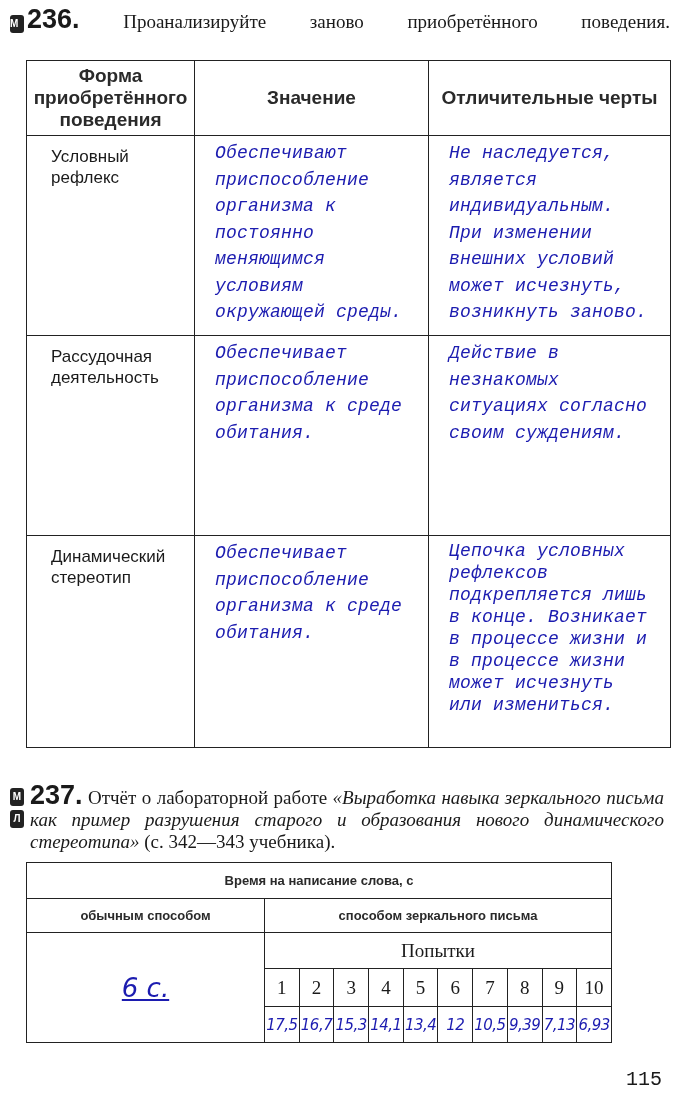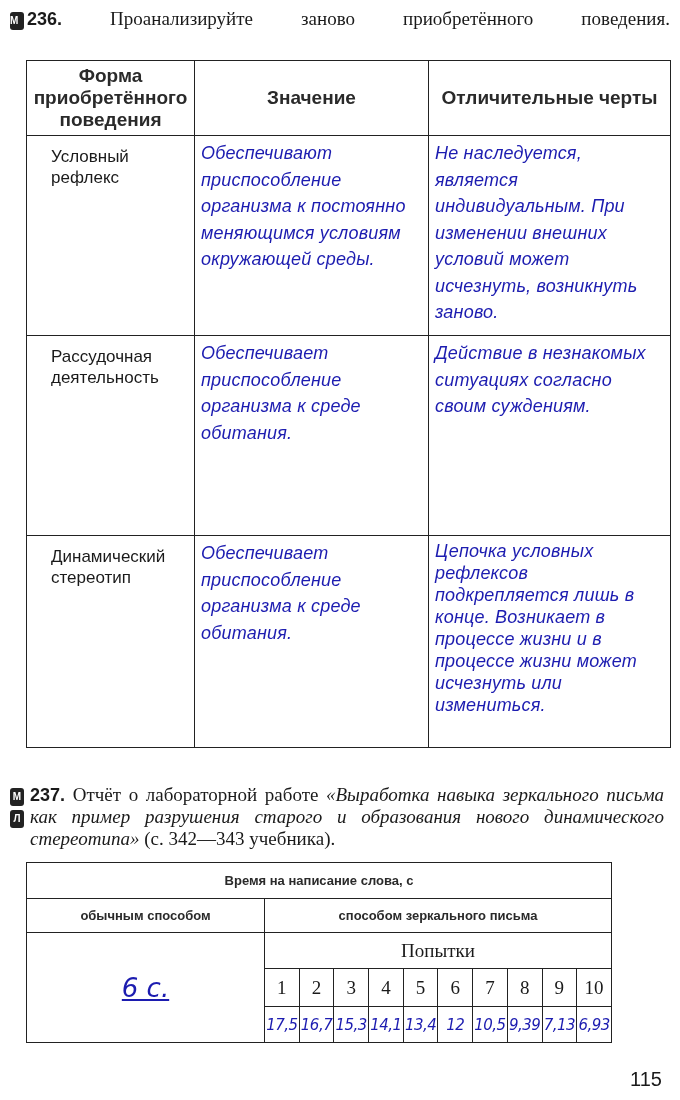--- a/index.html
+++ b/index.html
@@ -5,21 +5,21 @@
   html, body { margin: 0; padding: 0; }
   body {
     width: 680px; height: 1100px; overflow: hidden;
     background: #ffffff; position: relative;
     font-family: "DejaVu Serif", serif; color: #1a1a1a;
   }
   .task-head {
     position: absolute; left: 10px; width: 660px;
     font-family: "Liberation Serif", serif; font-size: 19px; line-height: 22px;
   }
-  .task-num { font-family: "Liberation Sans", sans-serif; font-weight: bold; font-size: 18px; }
+  .task-num { font-family: "Liberation Sans", sans-serif; font-weight: bold; font-size: 27px; }
   .badge {
     display: inline-block; width: 14px; height: 18px; background: #222; color: #fff;
     font-family: "Liberation Sans", sans-serif; font-size: 10px; font-weight: bold; text-align: center;
     line-height: 18px; border-radius: 3px; margin-right: 3px; vertical-align: 1px;
   }
   .badge-stack { position: absolute; left: 10px; top: 788px; }
   .badge-stack .badge { display: block; margin-bottom: 4px; }
   .justify { text-align: justify; text-align-last: justify; }
   .it { font-style: italic; }
 
@@ -27,36 +27,36 @@
     position: absolute; left: 26px; top: 60px; width: 644px; height: 686px;
     border-collapse: collapse; table-layout: fixed;
   }
   table.t236 th, table.t236 td { border: 1.5px solid #222; vertical-align: top; }
   table.t236 th {
     font-family: "Liberation Sans", sans-serif; font-weight: bold; font-size: 19px;
     color: #2a2a2a; vertical-align: middle; text-align: center; height: 70px; padding: 2px 6px;
   }
   .row-label { font-family: Liberation Sans, sans-serif; font-size: 17px; line-height: 21px; padding: 10px 24px; }
   .hand {
-    font-family: Liberation Sans, sans-serif; font-style: italic; color: #1c1cb0;
-    font-size: 18px; line-height: 26.5px; padding: 4px 6px; letter-spacing: 0.2px;
+    font-family: Liberation Mono, monospace; font-style: italic; color: #1c1cb0;
+    font-size: 18px; line-height: 26.5px; padding: 4px 20px; letter-spacing: 0.2px;
   }
 
   table.t237 {
     position: absolute; left: 26px; top: 862px; width: 586px;
     border-collapse: collapse; table-layout: fixed;
   }
   table.t237 td { border: 1.5px solid #222; text-align: center; vertical-align: middle; }
   .sans-h { font-family: "Liberation Sans", sans-serif; font-weight: bold; font-size: 13px; color: #2a2a2a; }
   .serif-h { font-family: "Liberation Serif", serif; font-size: 19px; }
   .hand-num { font-family: "DejaVu Sans", sans-serif; font-style: italic; color: #1c1cb0; font-size: 15px; letter-spacing: -0.5px; }
   .hand-big { font-family: "DejaVu Sans", sans-serif; font-style: italic; color: #1c1cb0; font-size: 26px; text-decoration: underline; }
   .page-no {
     position: absolute; right: 18px; top: 1068px;
-    font-family: Liberation Sans, sans-serif; font-size: 20px;
+    font-family: Liberation Mono, monospace; font-size: 20px;
   }
 </style>
 </head>
 <body>
 
 <div class="task-head" style="top:8px;">
   <div class="justify">
     <span class="badge">М</span><span class="task-num">236.</span>
     <span>Проанализируйте заново приобретённого поведения.</span>
   </div>

